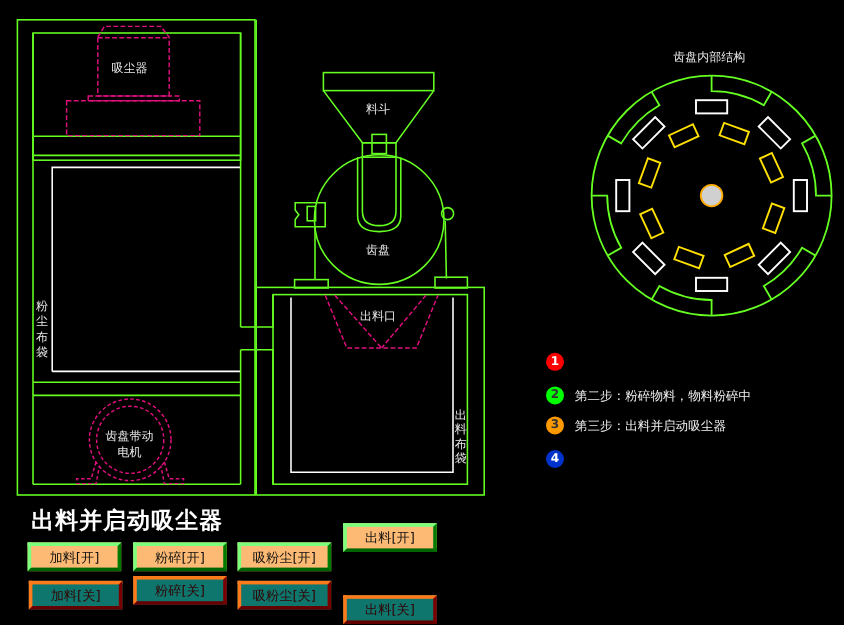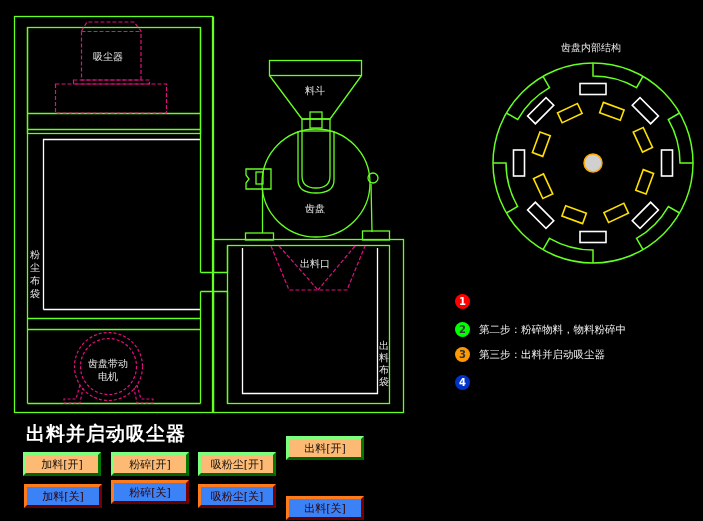--- a/index.html
+++ b/index.html
@@ -4,21 +4,21 @@
 <style>
   html, body { margin:0; padding:0; background:#000; }
   body { width:703px; height:521px; position:relative; overflow:hidden; font-family:"DejaVu Sans", sans-serif; }
   #scene { position:absolute; left:0; top:0; }
   .lbl { fill:#e8e8e8; font-size:10px; font-family:"DejaVu Sans", sans-serif; }
   .vlbl { fill:#e8e8e8; font-size:10px; font-family:"DejaVu Sans", sans-serif; }
   .title { position:absolute; left:26px; top:421px; color:#fff; font-size:19px; font-weight:bold; letter-spacing:1px; font-family:"DejaVu Sans", sans-serif; }
   .btn { position:absolute; width:78px; height:24px; box-sizing:border-box; display:flex; align-items:center; justify-content:center;
          font-size:11px; color:#111; font-family:"DejaVu Sans", sans-serif; cursor:pointer; }
   .btn.on { background:#fdba74; border-top:3px solid #7dff7d; border-left:3px solid #7dff7d; border-right:3px solid #007a00; border-bottom:3px solid #006400; }
-  .btn.off { background:#3b82f6; border-top:3px solid #ff7a1a; border-left:3px solid #ff7a1a; border-right:3px solid #7a0000; border-bottom:3px solid #640000; color:#300; }
+  .btn.off { background:#0f766e; border-top:3px solid #ff7a1a; border-left:3px solid #ff7a1a; border-right:3px solid #7a0000; border-bottom:3px solid #640000; color:#300; }
   .step { position:absolute; left:455px; display:flex; align-items:center; font-size:10.5px; color:#f0f0f0; font-family:"DejaVu Sans", sans-serif; }
   .step .num { width:15px; height:15px; border-radius:50%; display:flex; align-items:center; justify-content:center; font-size:10px; font-weight:bold; margin-right:9px; }
 </style>
 </head>
 <body>
 
 <svg id="scene" width="703" height="521" viewBox="0 0 703 521">
 
   <g fill="none" stroke="#66ff22" stroke-width="1.3">
     <rect x="14.5" y="16.5" width="198" height="396"></rect>

